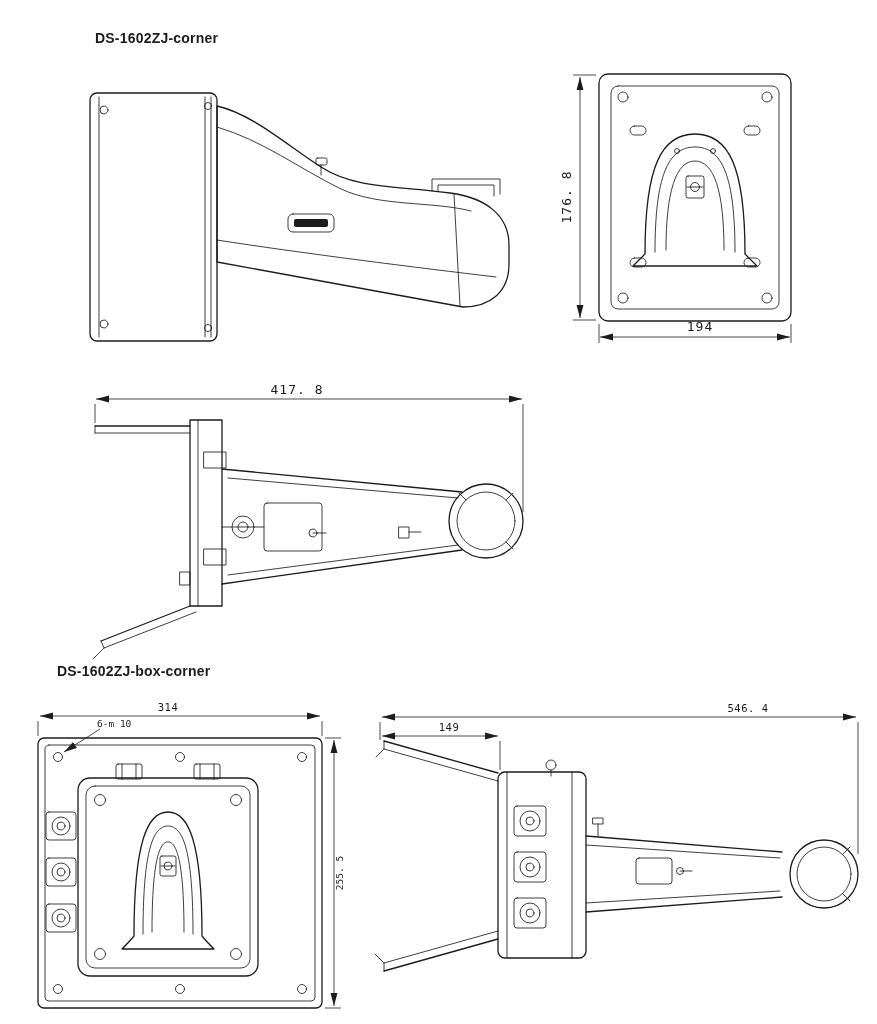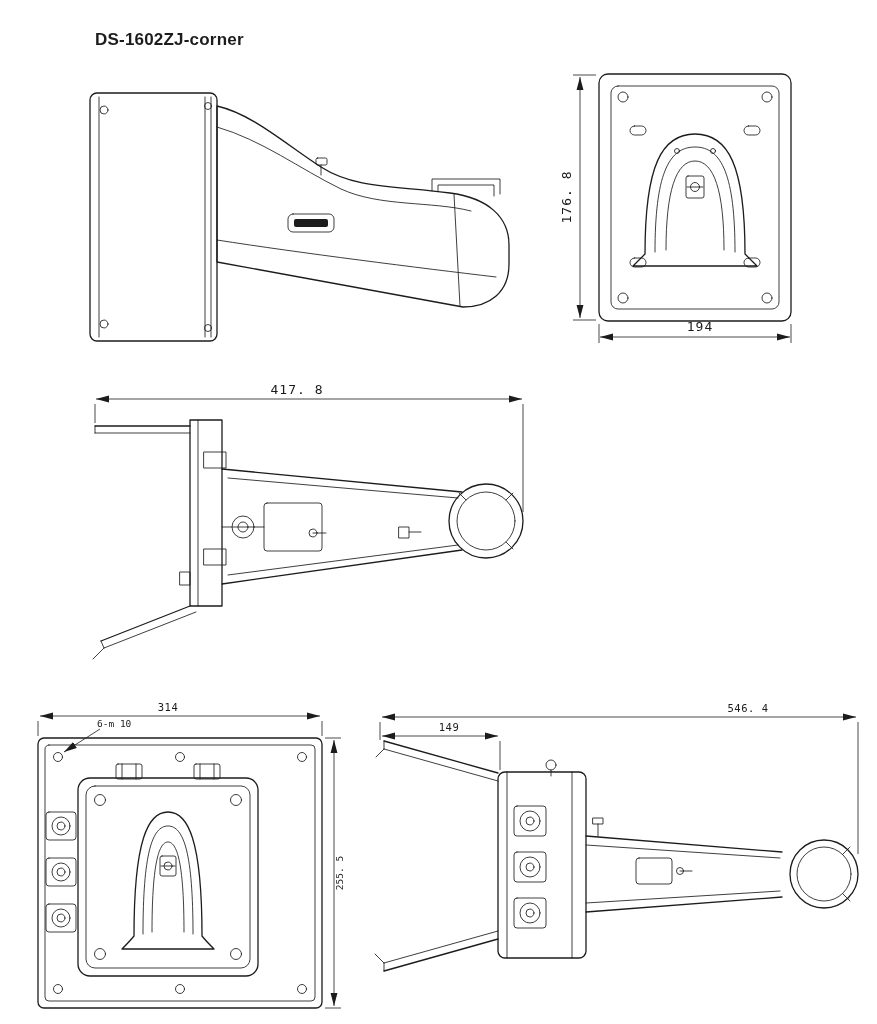--- a/index.html
+++ b/index.html
@@ -3,38 +3,39 @@
 <meta charset="utf-8">
 <style>
   * { margin:0; padding:0; box-sizing:border-box; }
   html,body { background: var(--background,#ffffff); }
   .canvas {
     position:relative; width:877px; height:1024px;
     background: var(--background,#ffffff);
     font-family:"Liberation Sans", sans-serif;
     overflow:hidden;
   }
-  .title { position:absolute; font-weight:bold; font-size:17px; color:var(--ink,#111); letter-spacing:.2px; white-space:nowrap; }
+  .title { position:absolute; font-weight:bold; font-size:14px; color:var(--ink,#111); letter-spacing:.2px; white-space:nowrap; }
   .title-corner { left:95px; top:30px; }
   .title-box   { left:57px; top:663px; }
   svg.sheet { position:absolute; left:0; top:0; }
   .ol { stroke:var(--ink,#1c1c1c); stroke-width:1.3; fill:none; stroke-linejoin:round; stroke-linecap:round; }
   .tl { stroke:var(--ink,#1c1c1c); stroke-width:.85; fill:none; stroke-linejoin:round; stroke-linecap:round; }
   .dl { stroke:var(--ink,#1c1c1c); stroke-width:.8; fill:none; }
   .ink-fill { fill:var(--ink,#1c1c1c); }
   text.dim    { font:13px "DejaVu Sans Mono", monospace; fill:var(--ink,#1c1c1c); letter-spacing:1px; }
   text.dim-sm { font:10.5px "DejaVu Sans Mono", monospace; fill:var(--ink,#1c1c1c); letter-spacing:.5px; }
   text.dim-xs { font:9.5px "DejaVu Sans Mono", monospace; fill:var(--ink,#1c1c1c); }
 </style>
 </head>
 <body>
 
 <div class="canvas">
 
   <div class="title title-corner">DS-1602ZJ-corner</div>
+  <div class="title title-box">DS-1602ZJ-box-corner</div>
 
   <svg class="sheet" width="877" height="1024" viewBox="0 0 877 1024">
     <defs>
       <marker id="arw" viewBox="0 0 12 8" refX="12" refY="4" markerWidth="13" markerHeight="9" orient="auto-start-reverse" markerUnits="userSpaceOnUse">
         <path d="M12,4 L0,0.8 L0,7.2 Z" class="ink-fill"></path>
       </marker>
     </defs>
 
     <g>
       <g>

